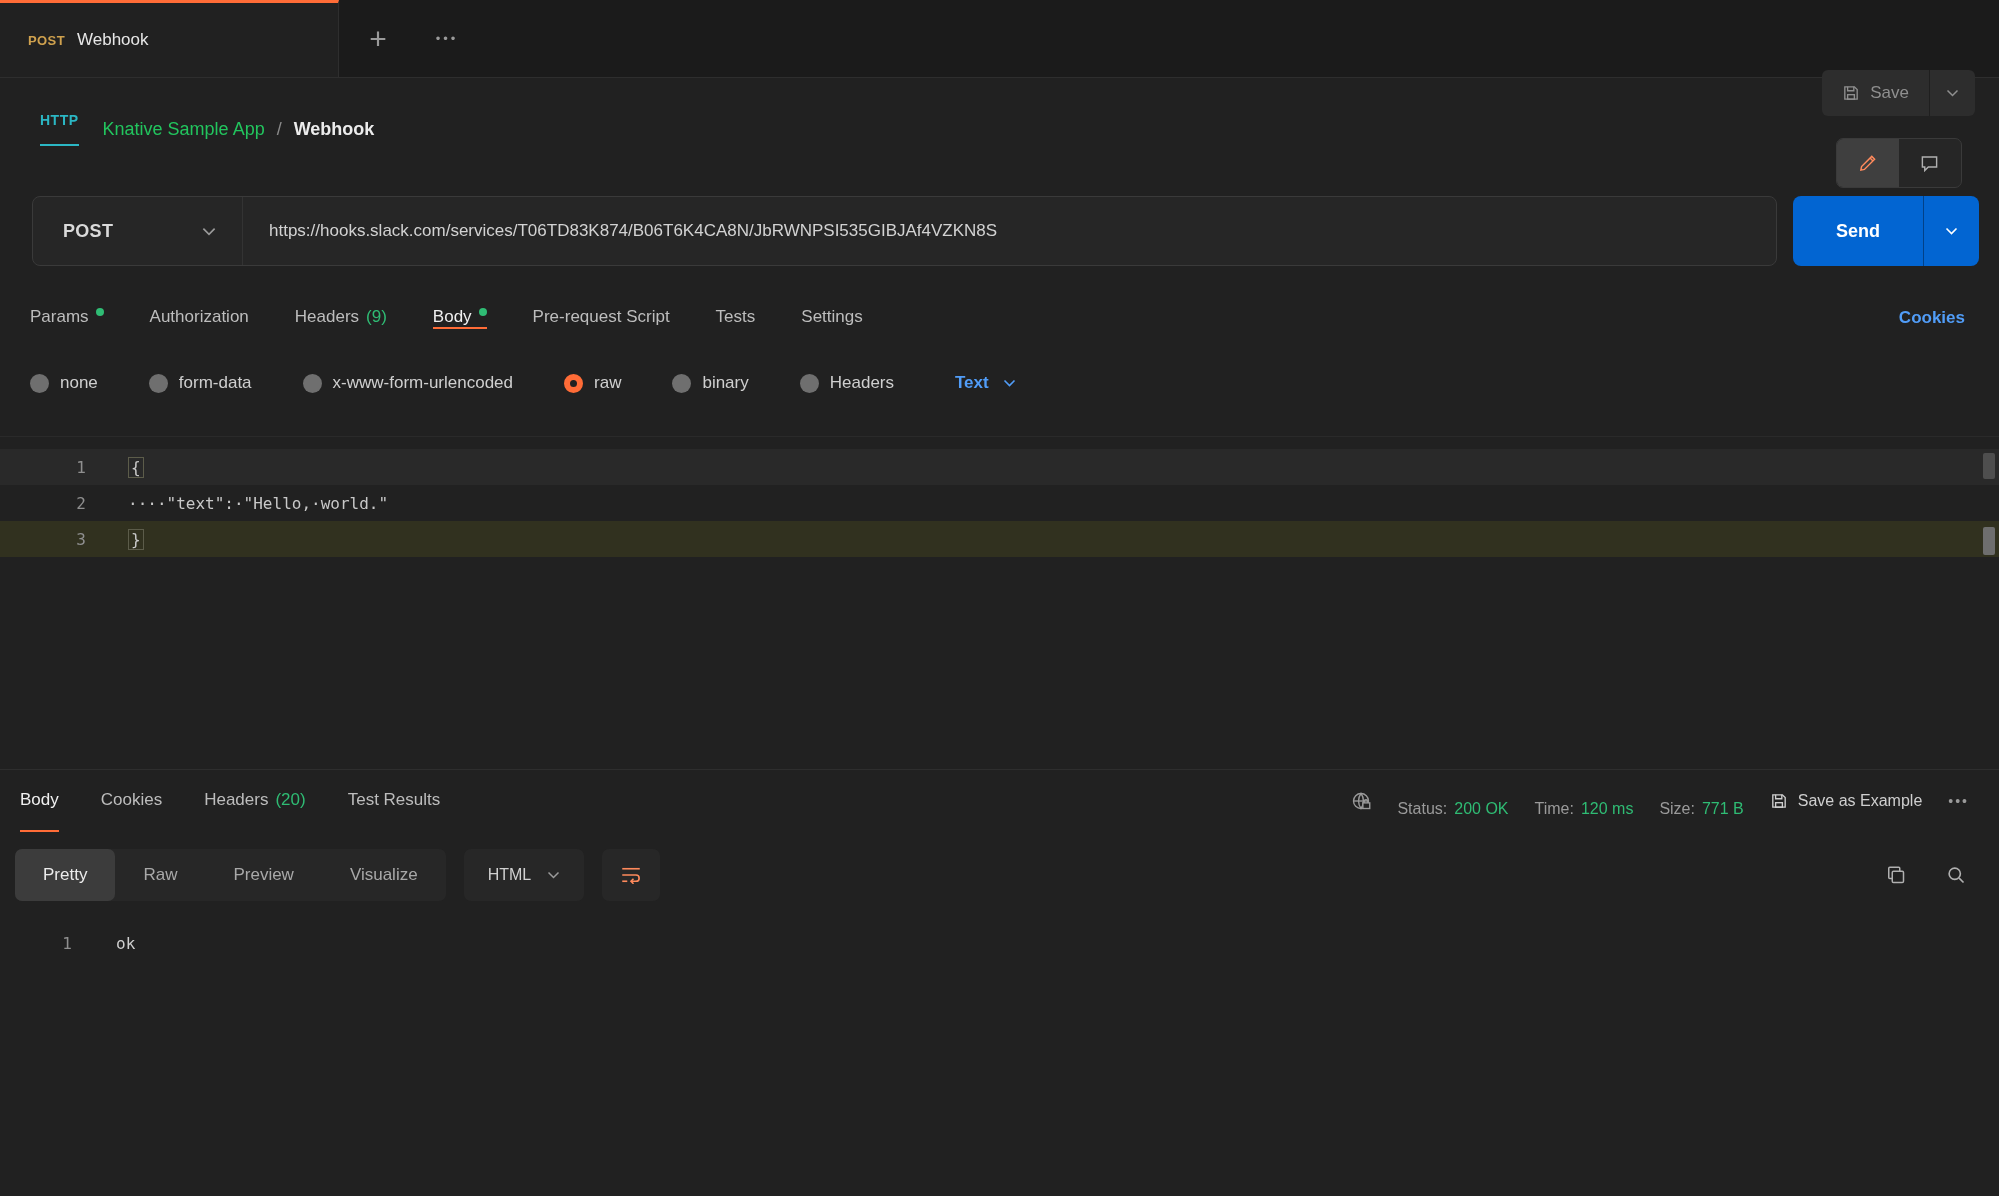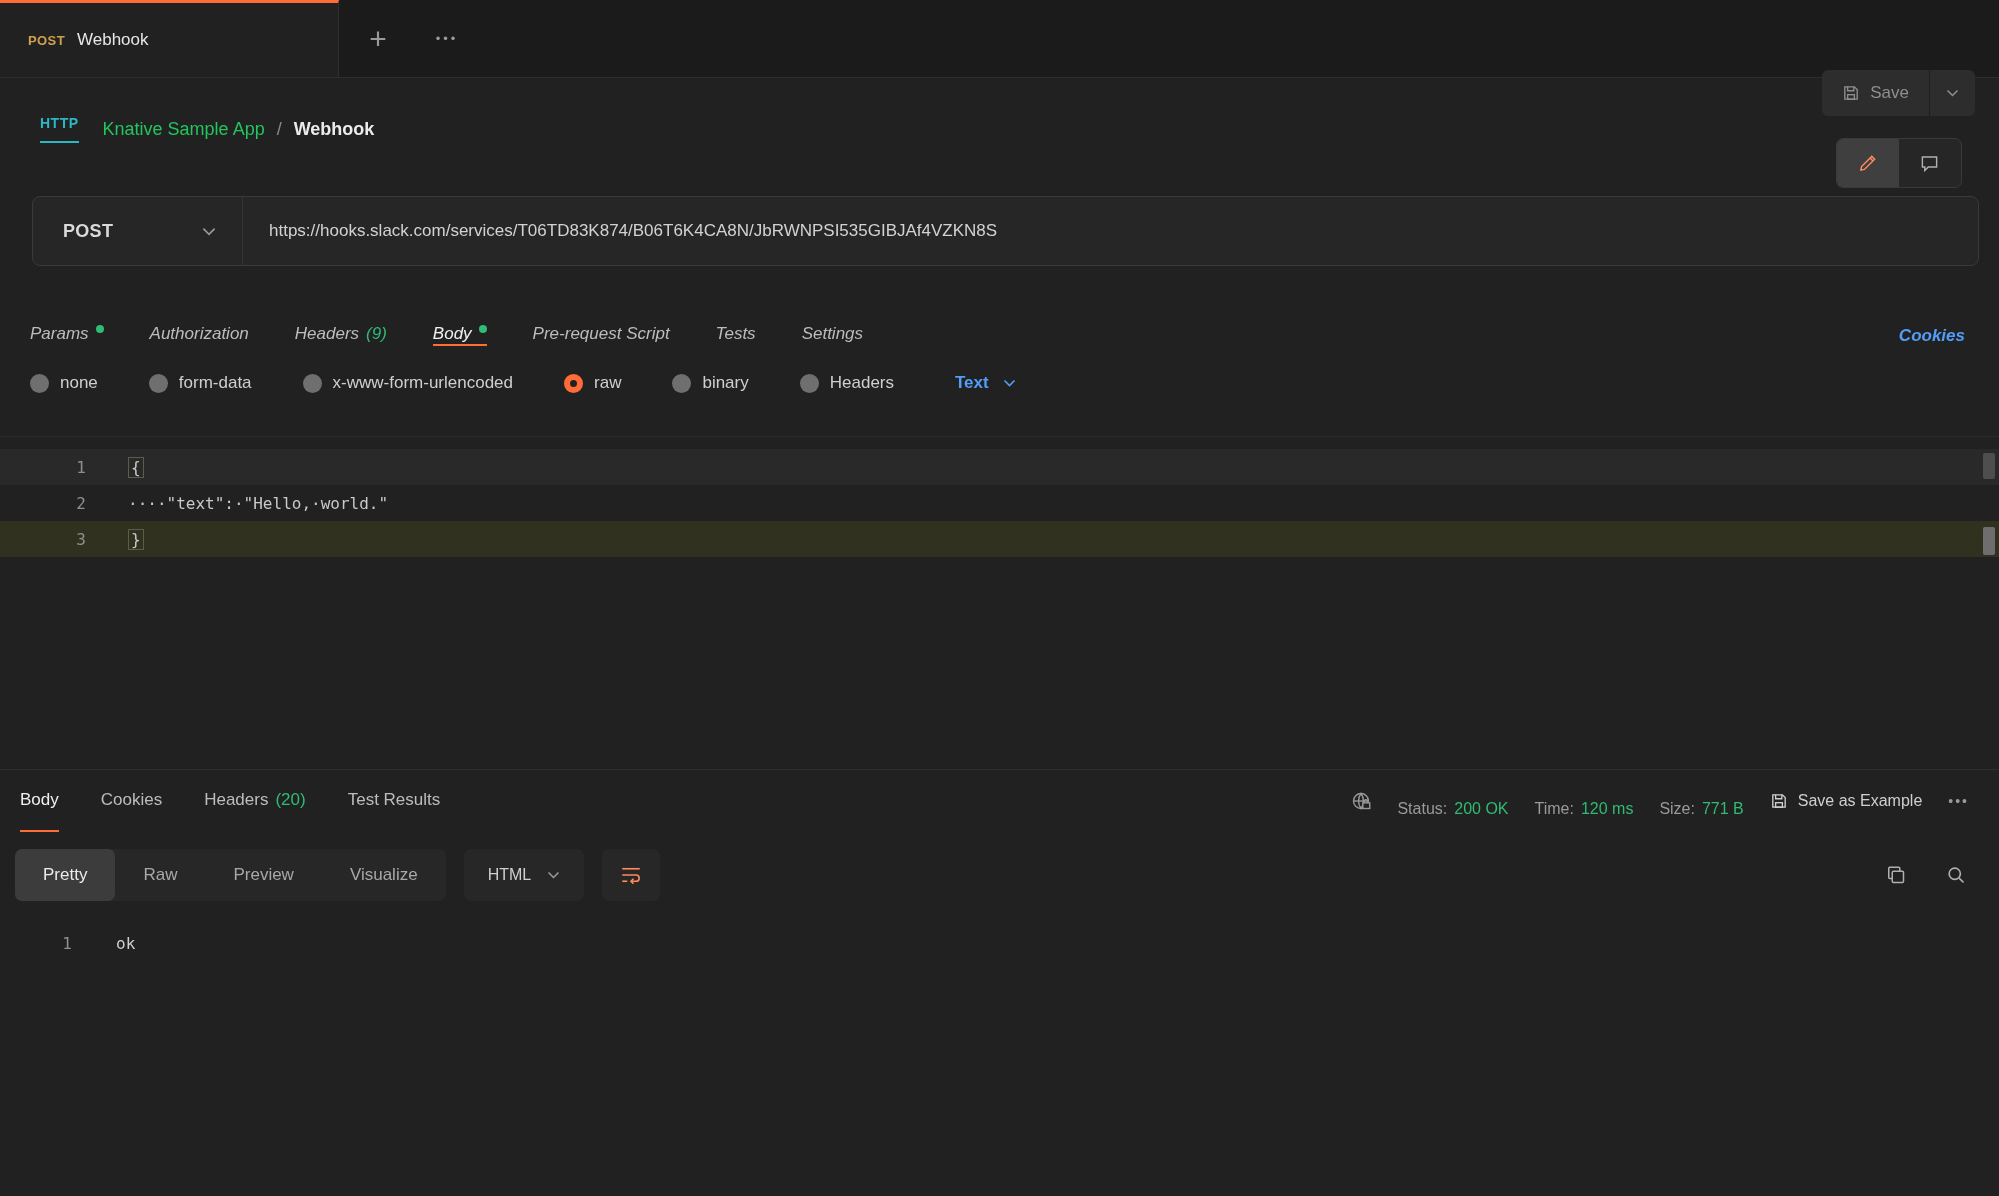--- a/index.html
+++ b/index.html
@@ -18,21 +18,21 @@
   .strip-btn { display:flex; align-items:center; justify-content:center; color:#9a9a9a; }
   .strip-add { width:78px; font-size:30px; font-weight:300; }
   .strip-more { width:60px; font-size:13px; letter-spacing:3px; }
   .env-box { margin-left:auto; width:438px; border-left:1px solid #2e2e2e;
     display:flex; align-items:center; justify-content:space-between; padding:0 30px 0 46px; }
   .env-label { font-size:17px; color:#c9c9c9; }
 
   
   .req-header { height:66px; margin-top:18px; display:flex; align-items:center; padding:0 24px 0 40px; }
   .http-badge { color:#2bb7c4; font-size:14px; font-weight:700; letter-spacing:.5px;
-    border-bottom:2px solid #2bb7c4; padding-bottom:10px; margin-right:24px; }
+    border-bottom:2px solid #2bb7c4; padding-bottom:16px; margin-right:24px; }
   .crumb { font-size:18px; color:#22c55e; }
   .crumb-sep { margin:0 12px; color:#8a8a8a; font-size:18px; }
   .crumb-current { font-size:18px; font-weight:700; color:#ececec; }
   .header-actions { margin-left:auto; display:flex; align-items:center; gap:22px;flex-direction:column; }
   .save-group { display:flex; align-items:stretch; height:46px; background:#2d2d2d; border-radius:6px; overflow:hidden; }
   .save-main { display:flex; align-items:center; gap:10px; padding:0 20px; color:#8f8f8f; font-size:17px; }
   .save-caret { width:46px; display:flex; align-items:center; justify-content:center;
     color:#8f8f8f; border-left:1px solid #1f1f1f; }
   .edit-group { display:flex; align-items:stretch; height:50px; background:#262626;
     border:1px solid #3a3a3a; border-radius:7px; overflow:hidden; }
@@ -48,21 +48,21 @@
   .method-label { font-size:18px; font-weight:700; color:#dadada; letter-spacing:.3px; }
   .url-input { flex:1; display:flex; align-items:center; padding-left:26px;
     font-size:17px; color:#d2d2d2; white-space:nowrap; overflow:hidden; }
   .send-group { width:186px; display:flex; align-items:stretch; border-radius:8px; overflow:hidden; }
   .send-main { flex:1; background:#0265d2; color:#ffffff; font-size:18px; font-weight:700;
     display:flex; align-items:center; justify-content:center; }
   .send-caret { width:56px; background:#0265d2; border-left:1px solid rgba(0,0,0,.35);
     display:flex; align-items:center; justify-content:center; color:#fff; }
 
   
-  .req-tabs { height:56px; margin-top:24px; display:flex; align-items:flex-end; padding:0 34px 0 30px; gap:46px;font-style:italic; }
+  .req-tabs { height:56px; margin-top:24px; display:flex; align-items:center; padding:0 34px 0 30px; gap:46px; }
   .rtab { display:flex; align-items:center; gap:7px; font-size:17px; color:#bdbdbd;
     border-bottom:2px solid transparent; }
   .rtab.active { color:#f0f0f0; border-bottom-color:#ff6c37; }
   .dot { width:8px; height:8px; border-radius:50%; background:#2fbc74; margin-top:-10px; }
   .count { color:#2fbc74; }
   .cookies-link { margin-left:auto; display:flex; align-items:center;
     font-size:17px; font-weight:700; color:#519df8; }
 
   
   .mode-row { height:46px; margin-top:14px; display:flex; align-items:center; padding:0 30px; gap:51px; }
@@ -181,20 +181,30 @@
       <div class="method-select">
         <span class="method-label">POST</span>
         <span class="chev">
           <svg width="14" height="9" viewBox="0 0 12 8">
               <path d="M1 1.5 L6 6.5 L11 1.5" fill="none" stroke="currentColor" stroke-width="1.5"></path>
             </svg>
         </span>
       </div>
       <div class="url-input">https://hooks.slack.com/services/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</div>
     </div>
+    <div class="send-group">
+      <button class="send-main">Send</button>
+      <button class="send-caret">
+        <span class="chev white">
+          <svg width="13" height="8" viewBox="0 0 12 8">
+              <path d="M1 1.5 L6 6.5 L11 1.5" fill="none" stroke="currentColor" stroke-width="1.6"></path>
+            </svg>
+        </span>
+      </button>
+    </div>
   </div>
 
   <div class="req-tabs">
     <div class="rtab">
       <span>Params</span>
       <span class="dot"></span>
     </div>
     <div class="rtab">
       <span>Authorization</span>
     </div>

